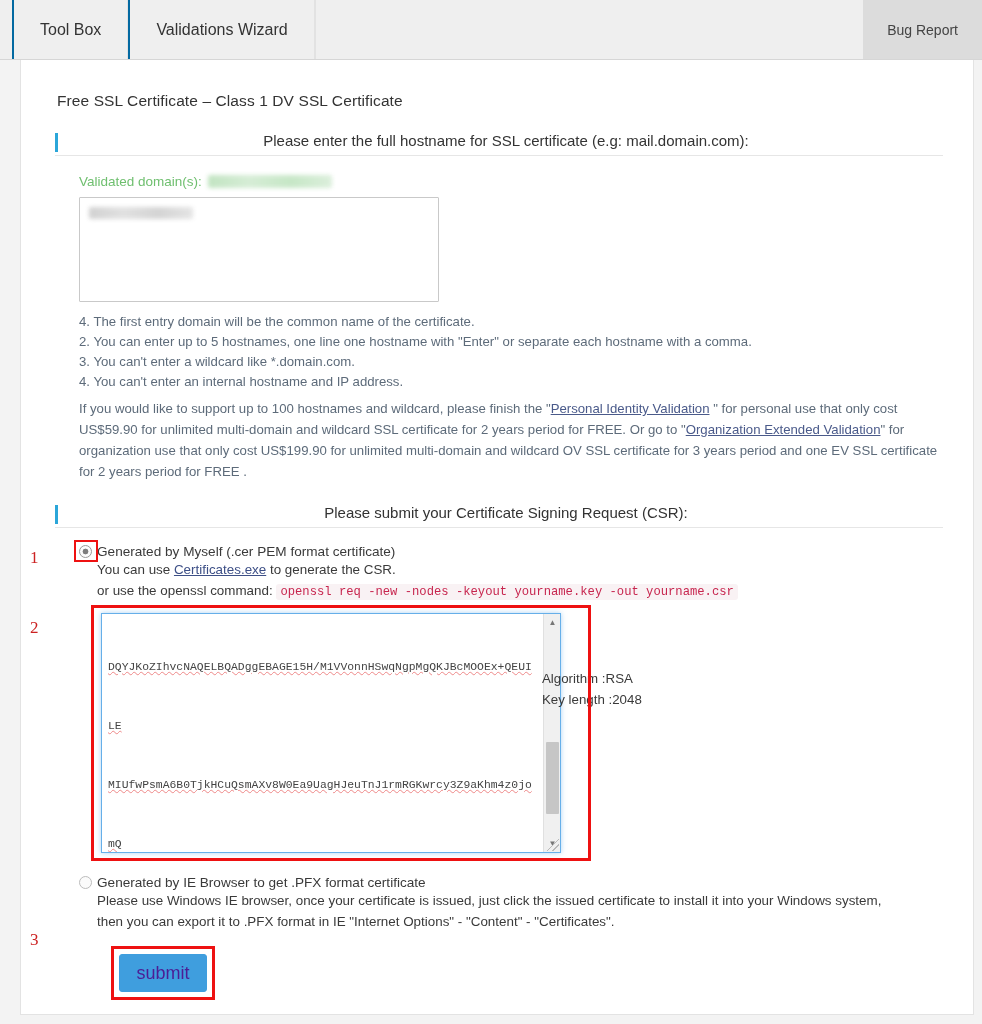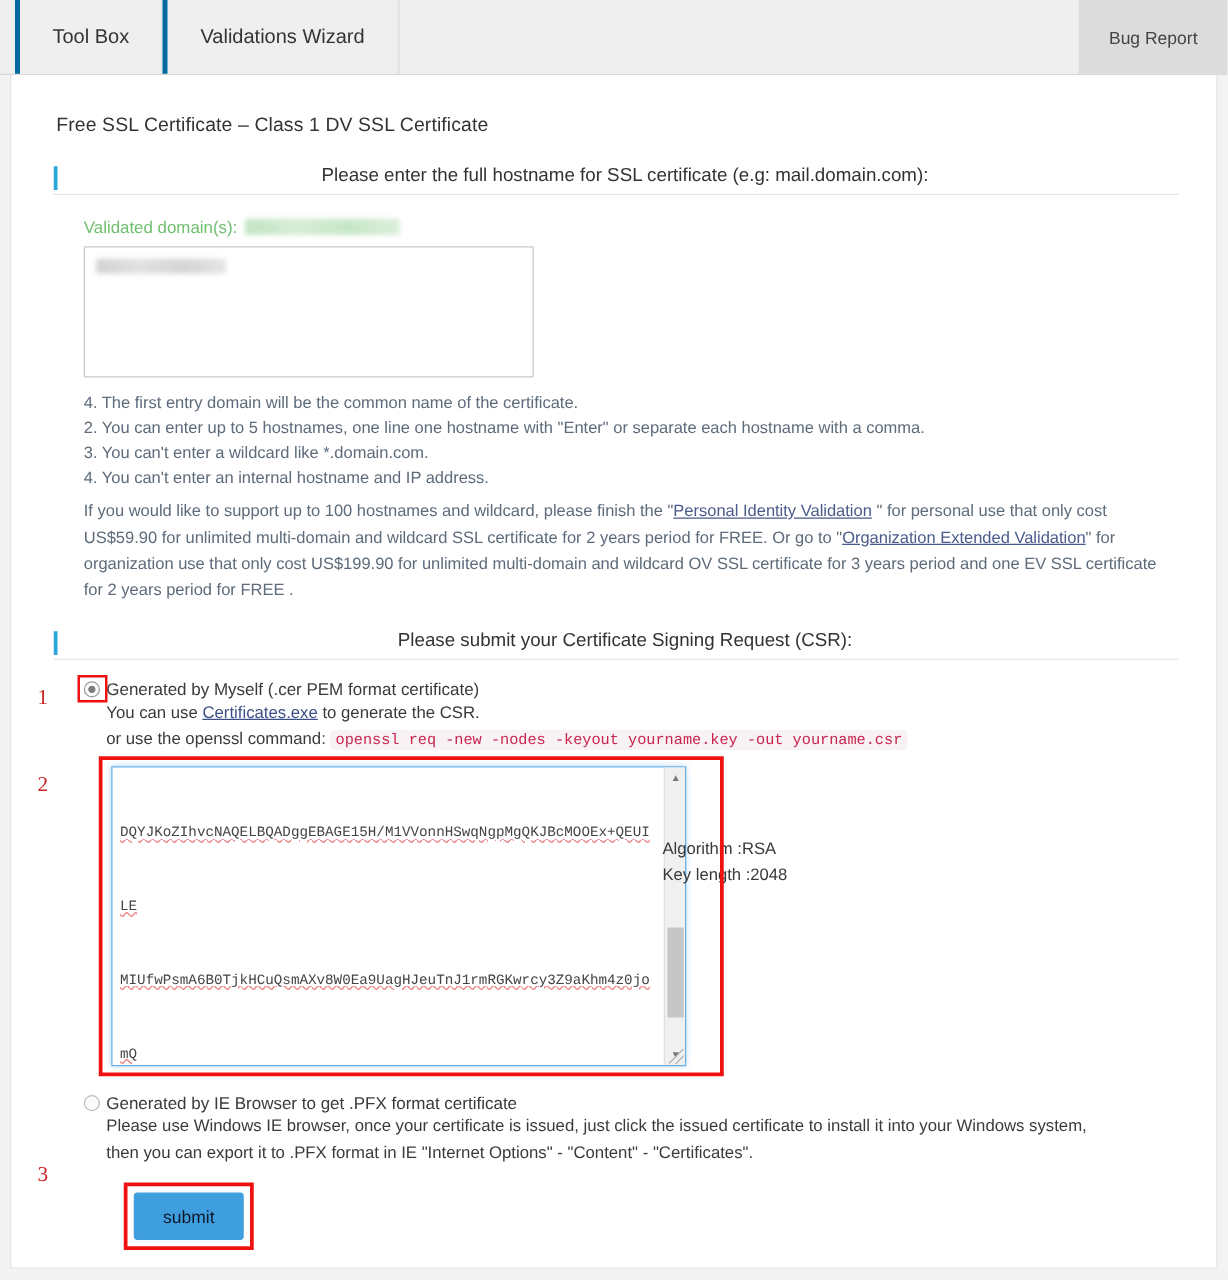--- a/index.html
+++ b/index.html
@@ -26,21 +26,21 @@
     display: flex;
     align-items: stretch;
     padding-left: 12px;
   }
   .tab {
     display: flex; align-items: center; justify-content: center;
     padding: 0 26px;
     font-size: 16px;
     color: #333;
     background: #efefef;
-    border-left: 4px solid #0369a1;
+    border-left: 2px solid #0369a1;
     border-right: 1px solid #e2e2e2;
     cursor: pointer;
     position: relative;
     white-space: nowrap;
   }
   .tab.active {
     background: #ffffff;
     color: #333;
     border-left: 1px solid #dcdcdc;
     border-right: 1px solid #dcdcdc;
@@ -65,21 +65,21 @@
     cursor: pointer;
     white-space: nowrap;
   }
 
   
   .card {
     position: relative;
     background: #ffffff;
     border: 1px solid #e3e3e3;
     border-top: none;
-    margin: 0 8px 8px 8px;
+    margin: 0 8px 8px 20px;
     height: 955px;
     padding: 22px 30px 10px 30px;
     overflow: hidden;
   }
 
   h1.page-title {
     font-size: 15.5px;
     font-weight: normal;
     color: #333;
     margin: 10px 0 22px 6px;
@@ -296,22 +296,22 @@
     left: -8px; top: -8px;
     width: 104px; height: 54px;
     border: 3px solid #ee1111;
     pointer-events: none;
   }
   button.submit {
     width: 88px; height: 38px;
     background: #3f9ede;
     border: 1px solid #3f9ede;
     border-radius: 3px;
-    color: #0f172a;
-    font-size: 14px;
+    color: #4c1d95;
+    font-size: 18px;
     font-family: "Liberation Sans", sans-serif;
     cursor: pointer;
   }
 </style>
 </head>
 <body>
 
 <div id="page">
 
   <div class="tabbar">

